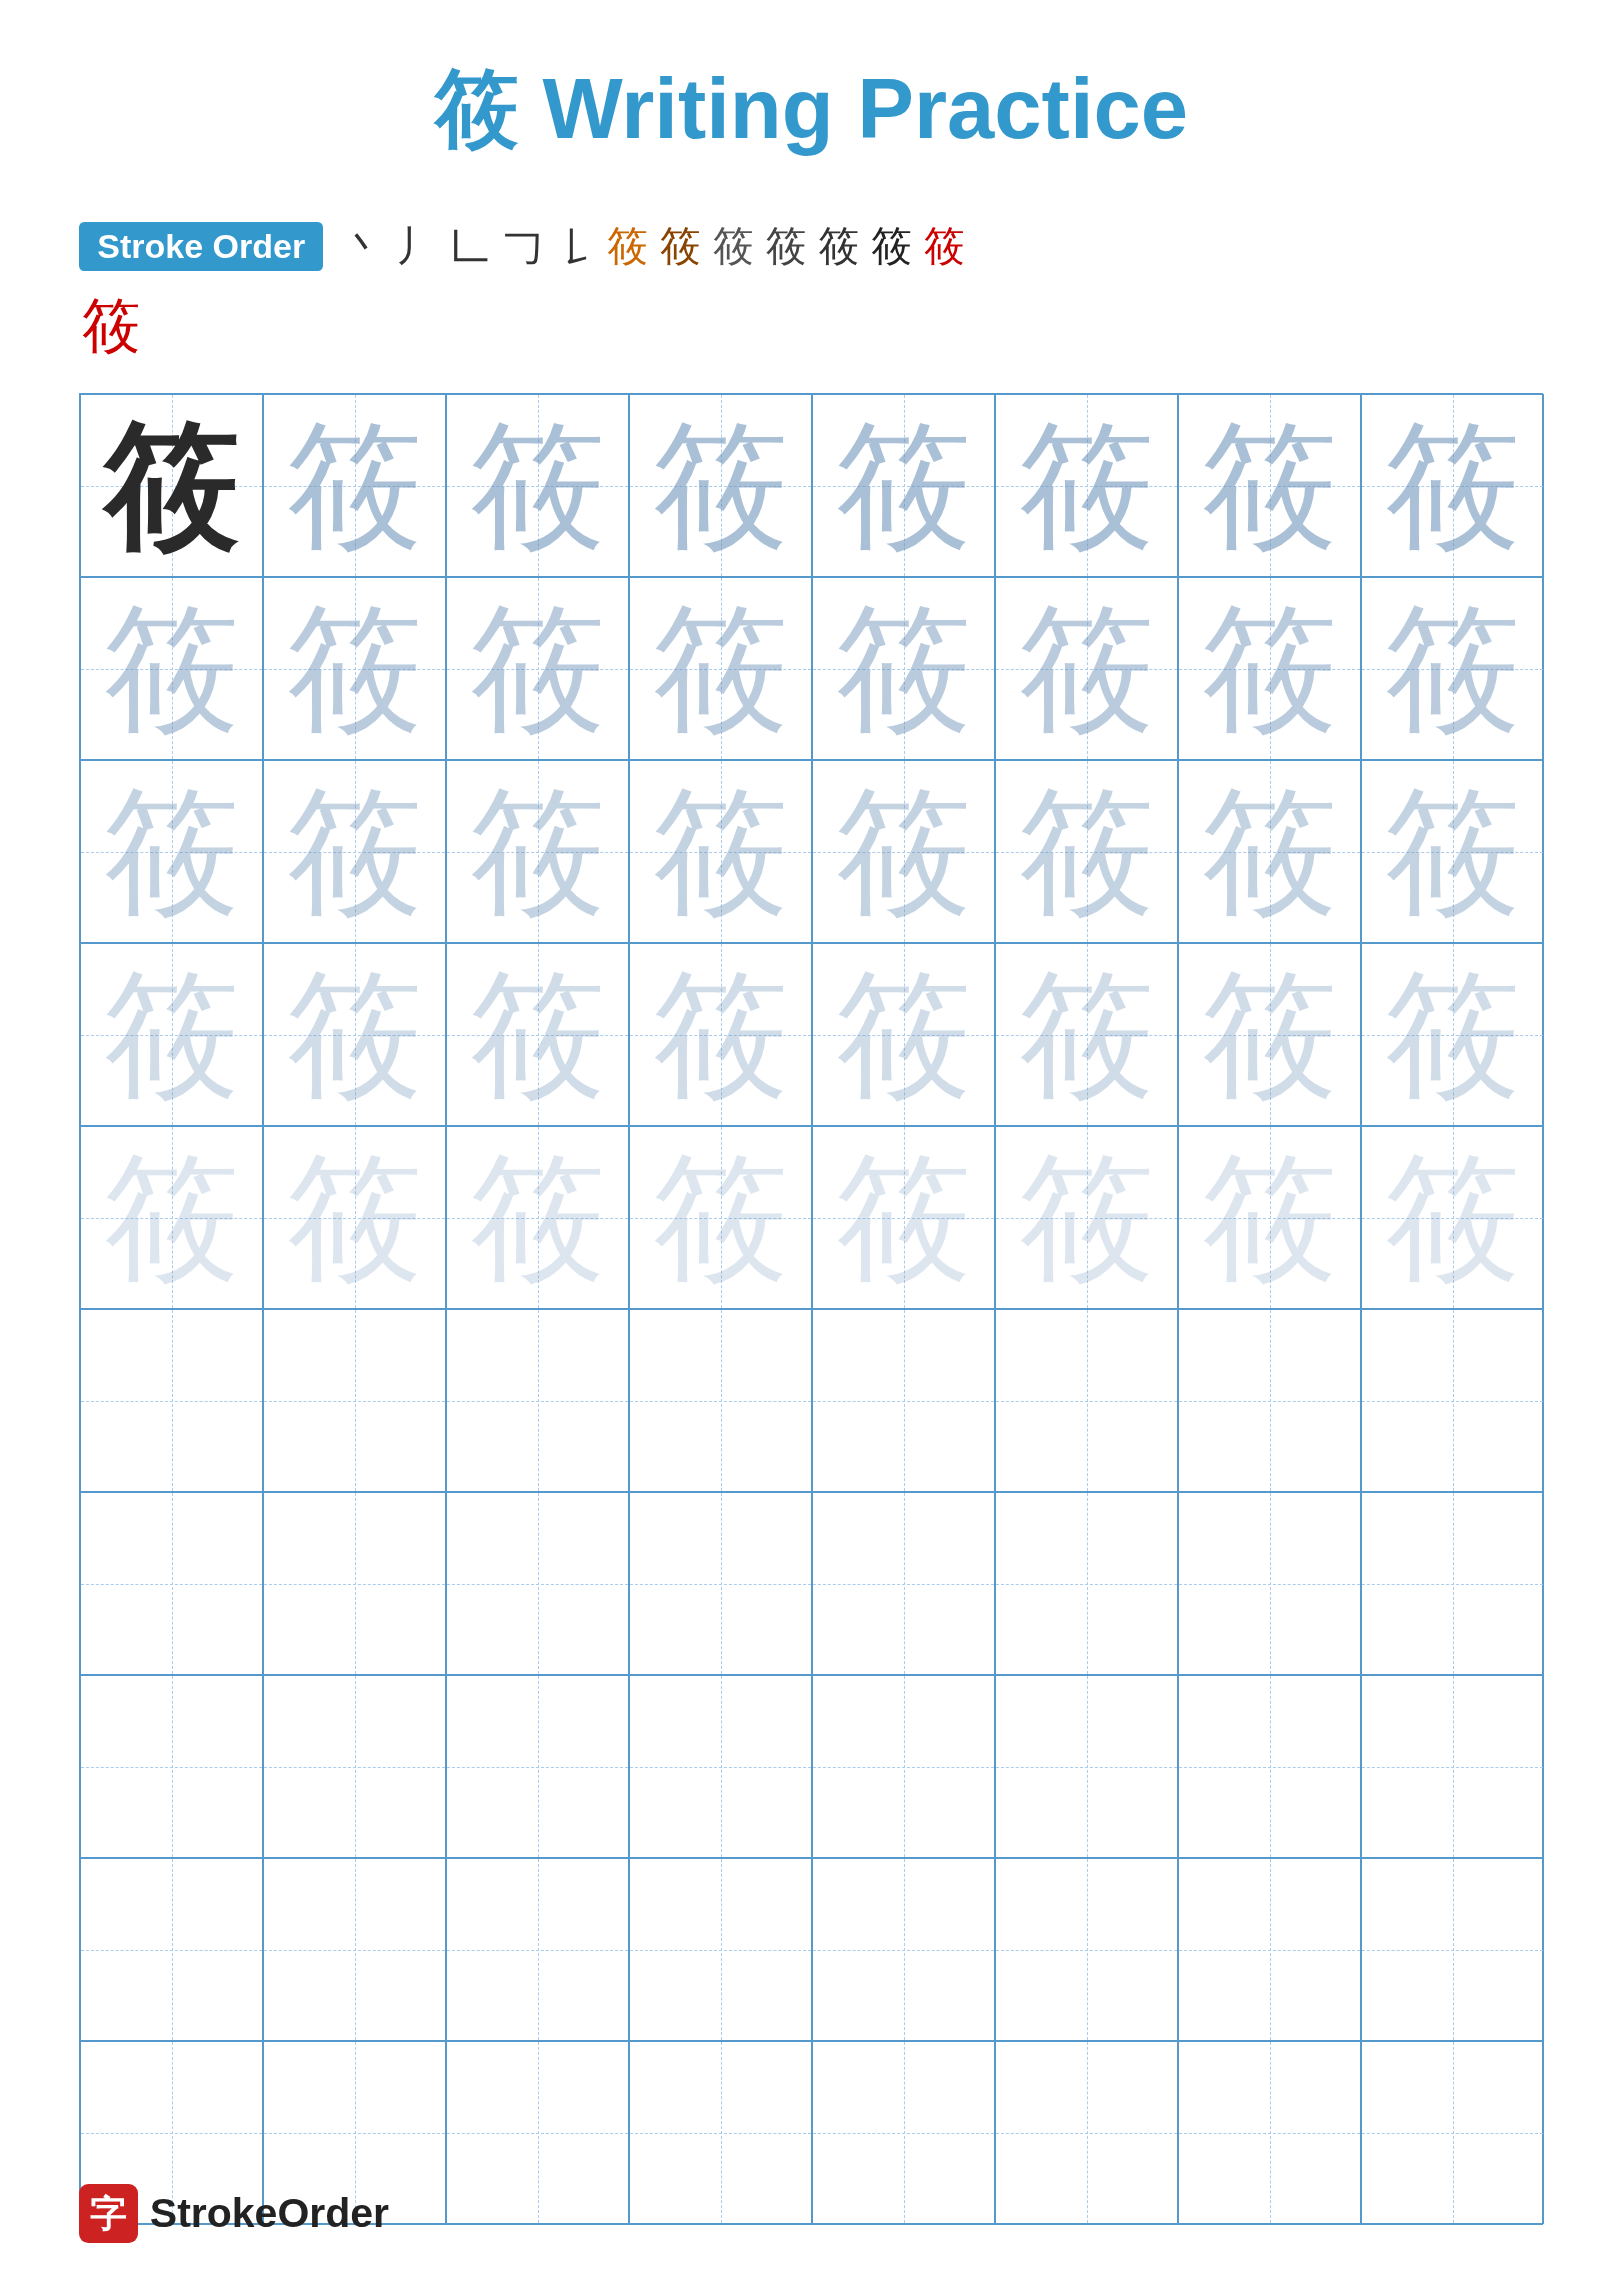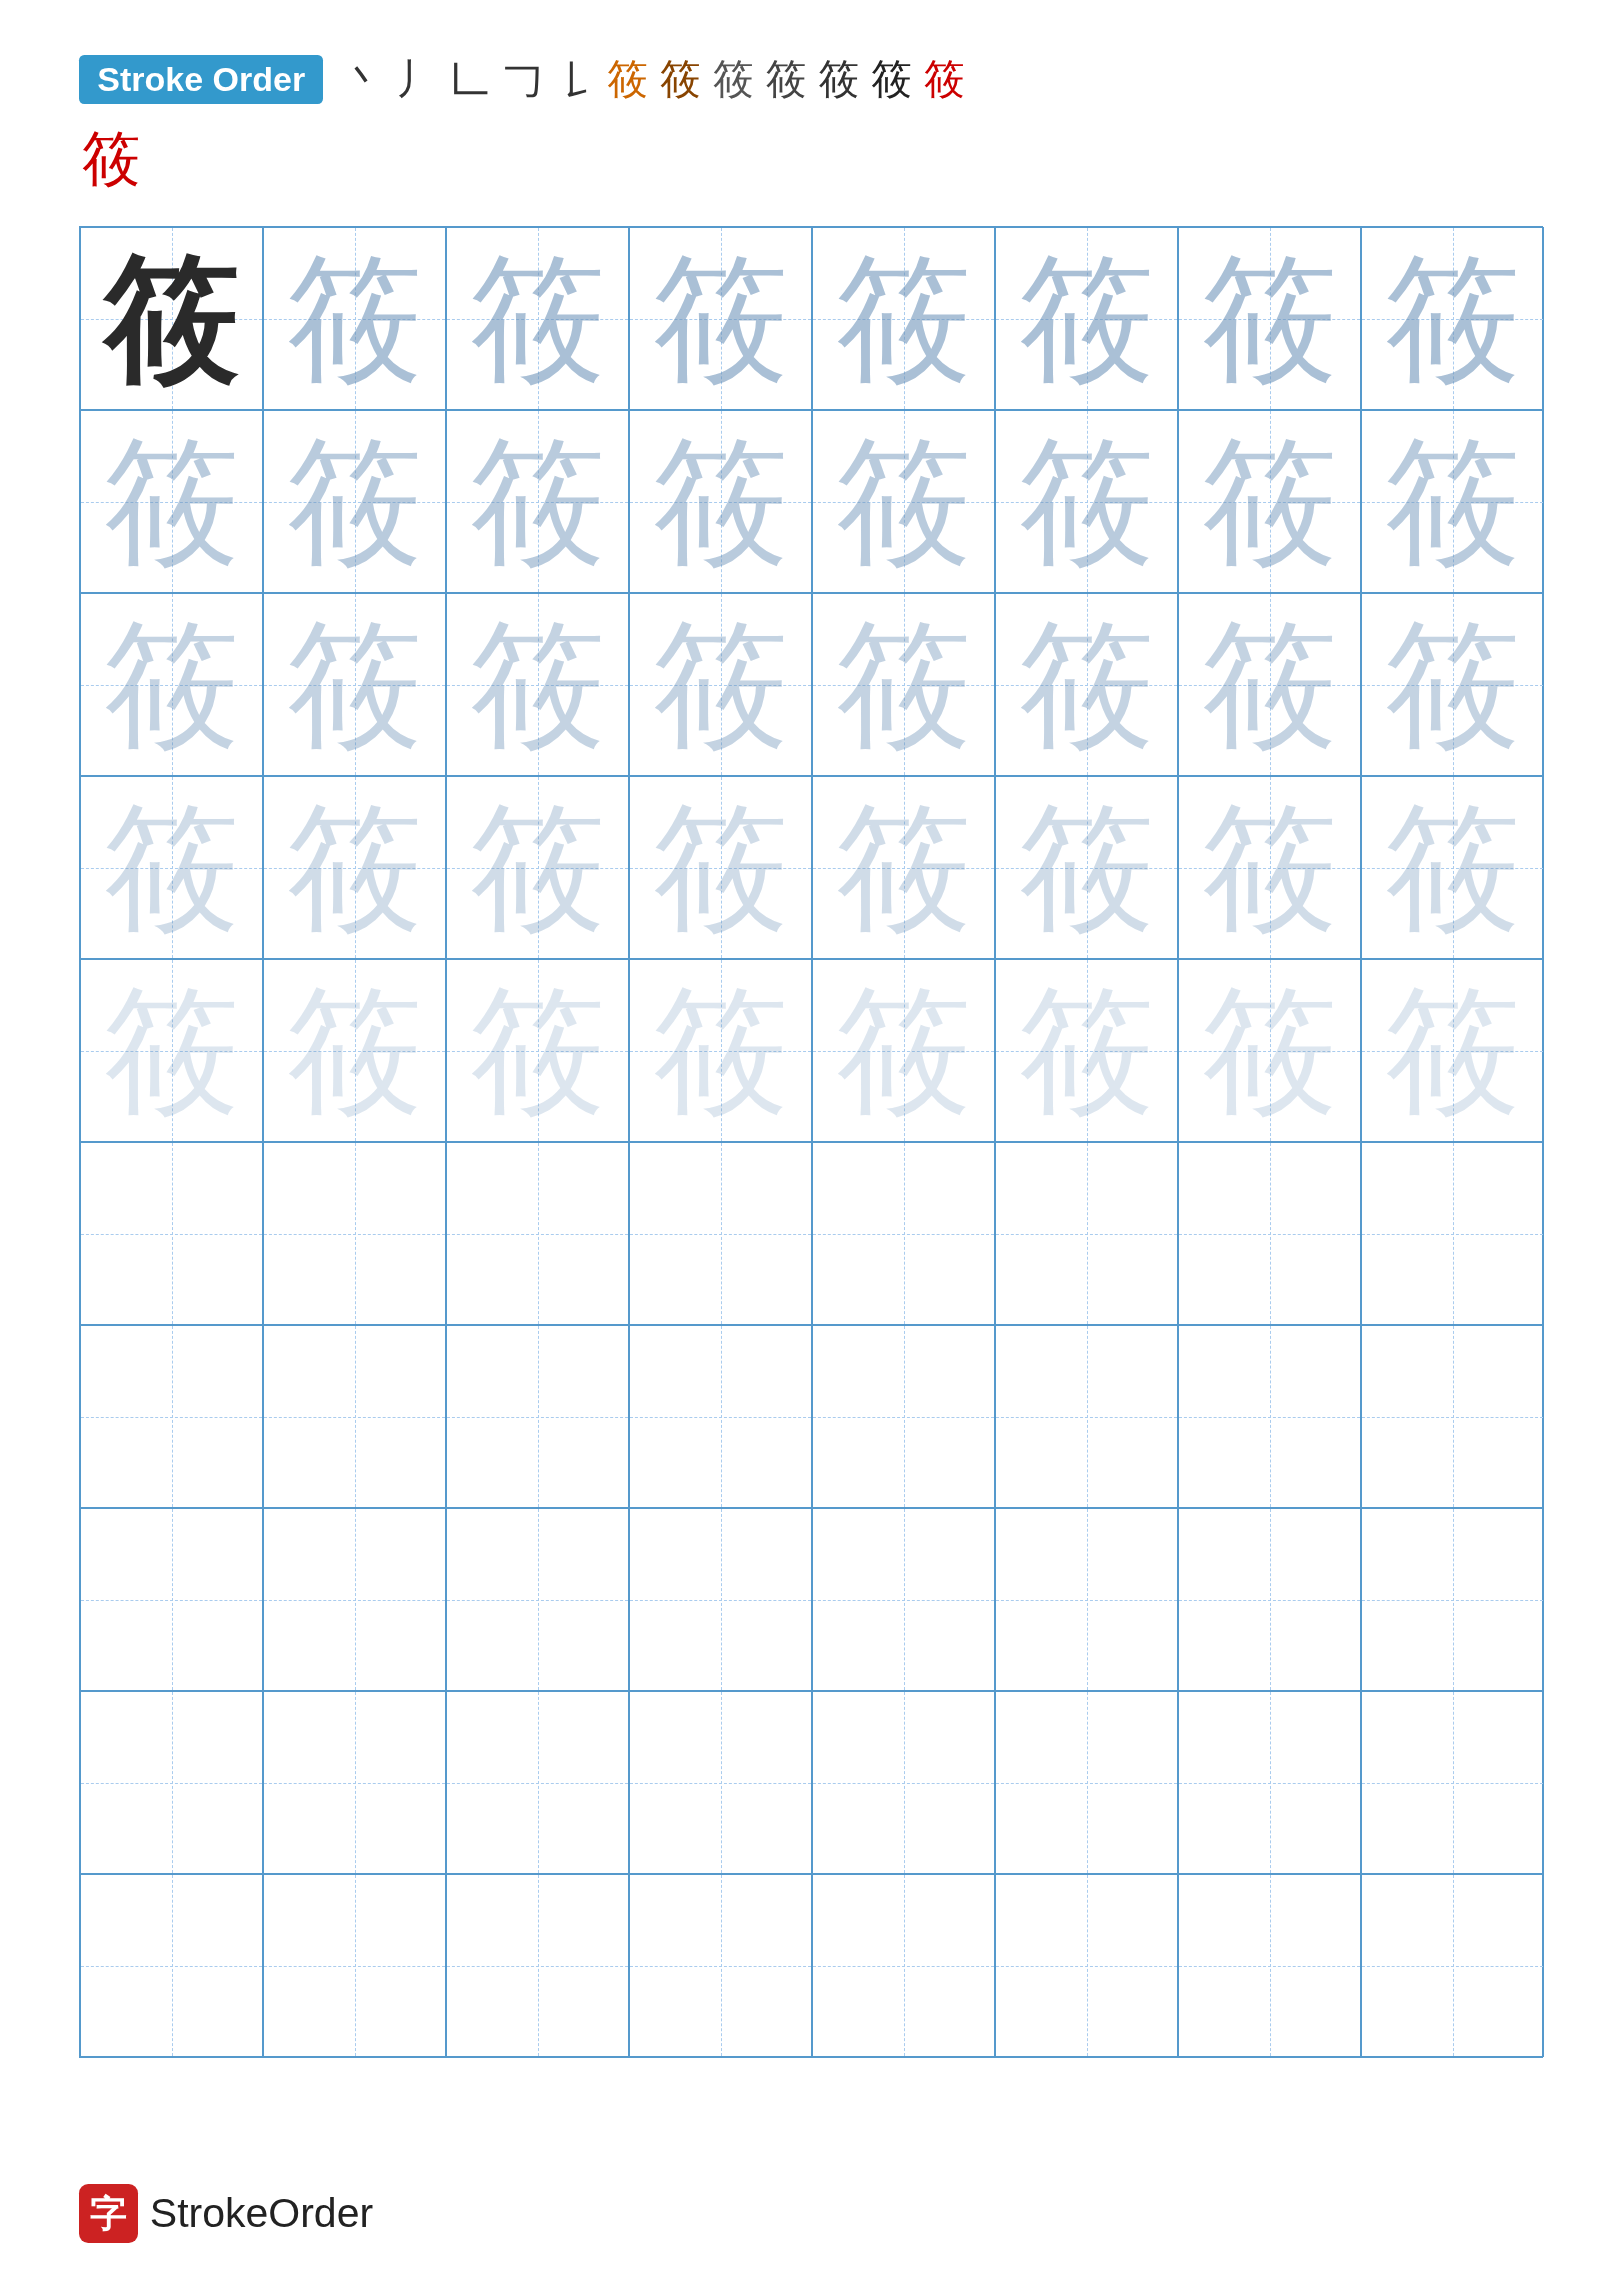--- a/index.html
+++ b/index.html
@@ -159,28 +159,29 @@
       display: flex;
       align-items: center;
       justify-content: center;
       color: white;
       font-size: 37px;
       font-weight: bold;
     }
 
     .footer-logo-text {
       font-size: 41px;
-      font-weight: normal;
+      font-weight: bold;
       color: #222;
     }
   </style>
 </head>
 <body>
 
 <div class="page-container">
+  <div class="title">筱 Writing Practice</div>
 
   <div class="stroke-order-row">
     <div class="stroke-order-badge">Stroke Order</div>
     <div class="stroke-sequence">
       <span class="stroke-seq-item">丶</span>
       <span class="stroke-seq-item">丿</span>
       <span class="stroke-seq-item">𠃊</span>
       <span class="stroke-seq-item">𠃌</span>
       <span class="stroke-seq-item">𠄌</span>
       <span class="stroke-seq-item" style="color:#cc6600;">筱</span>

